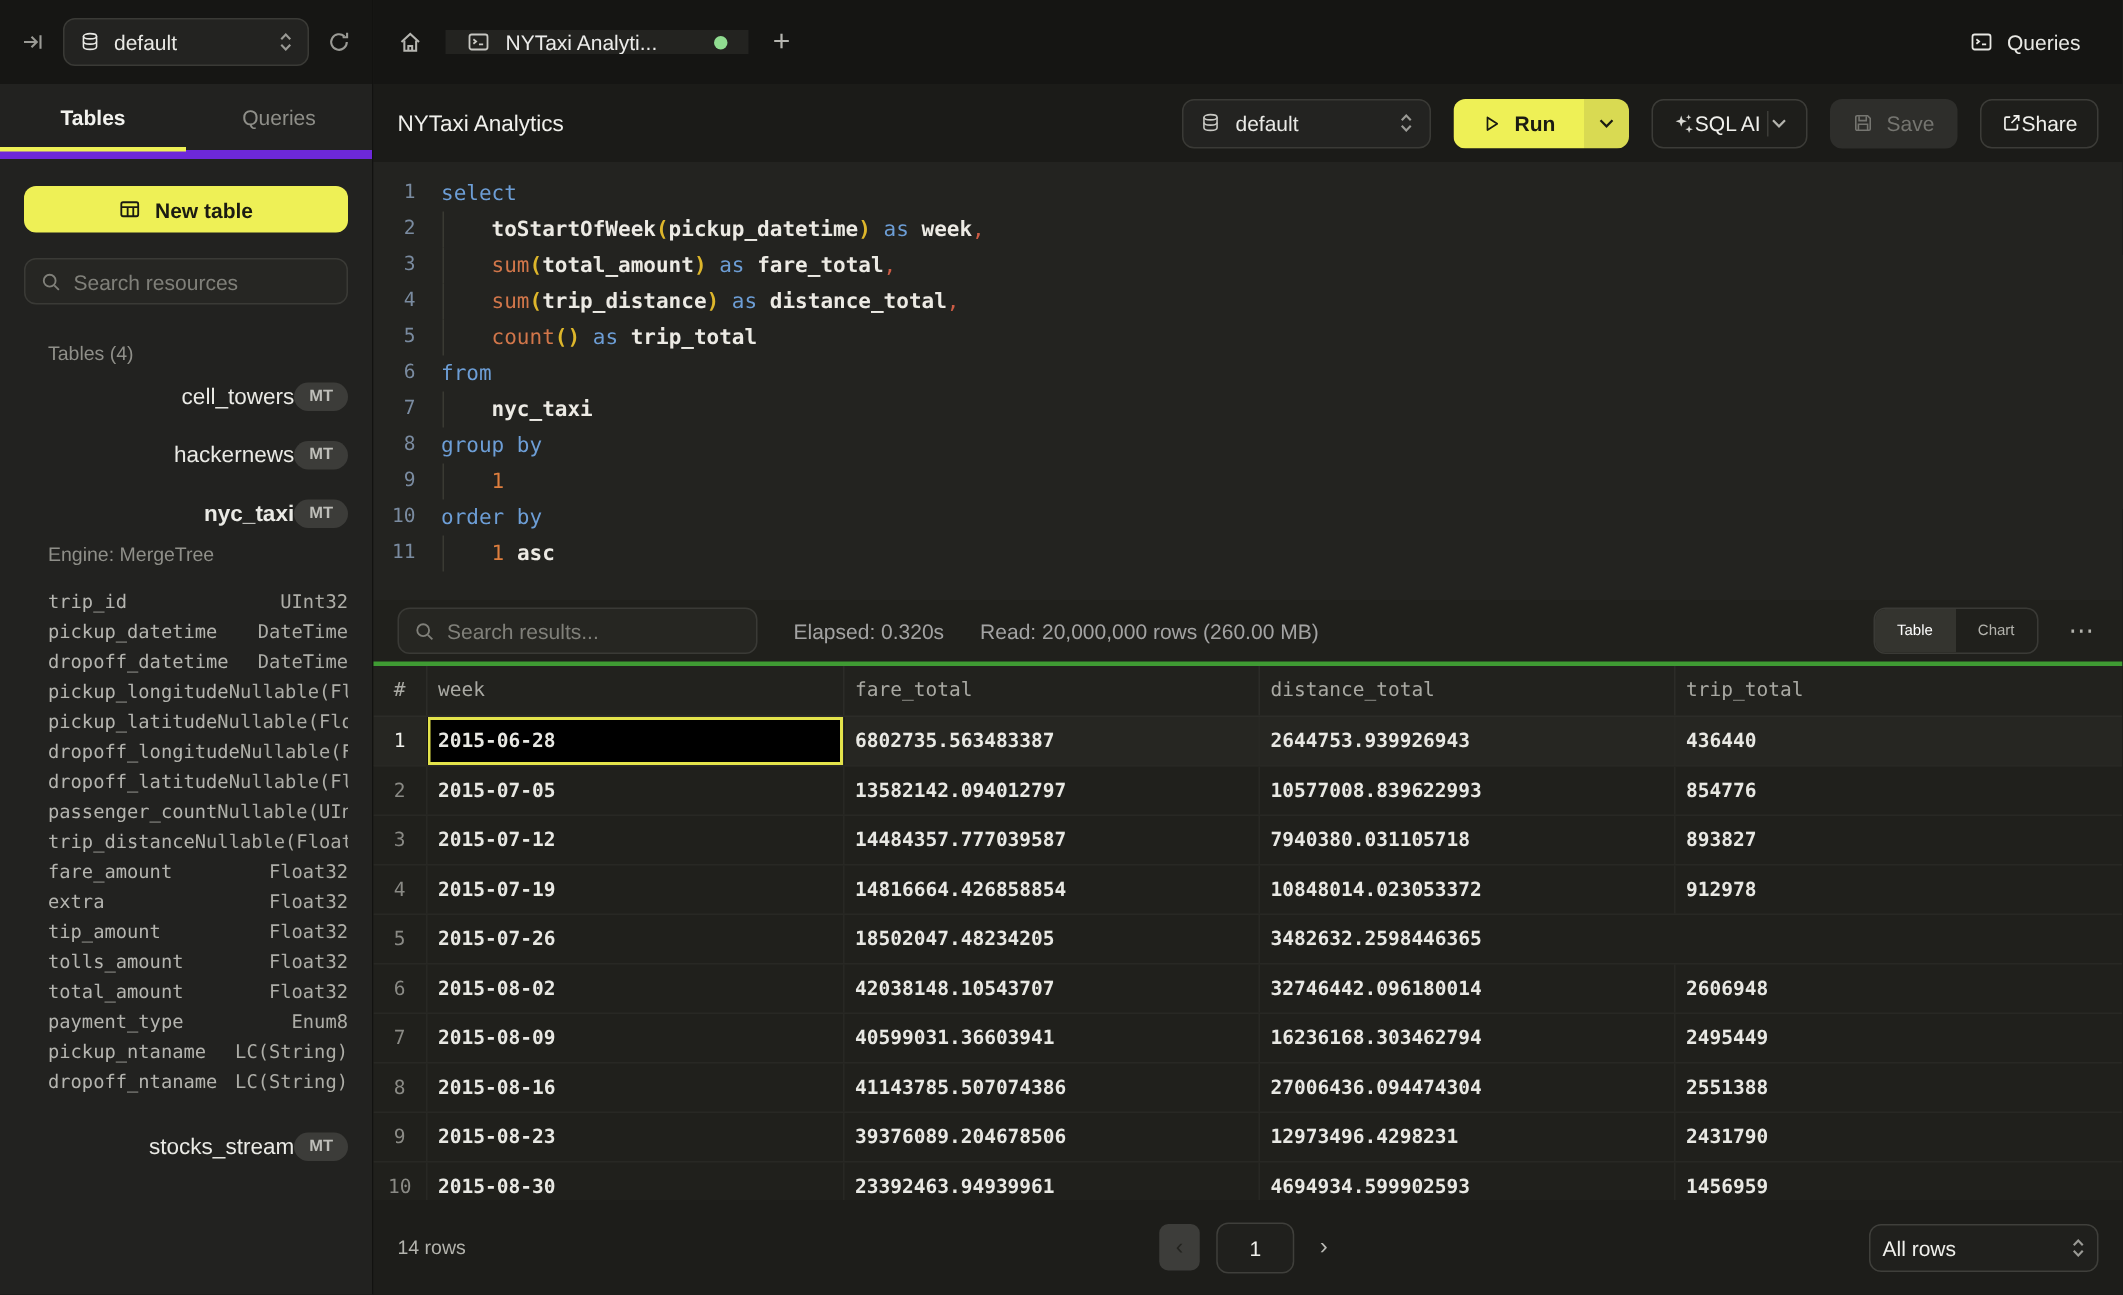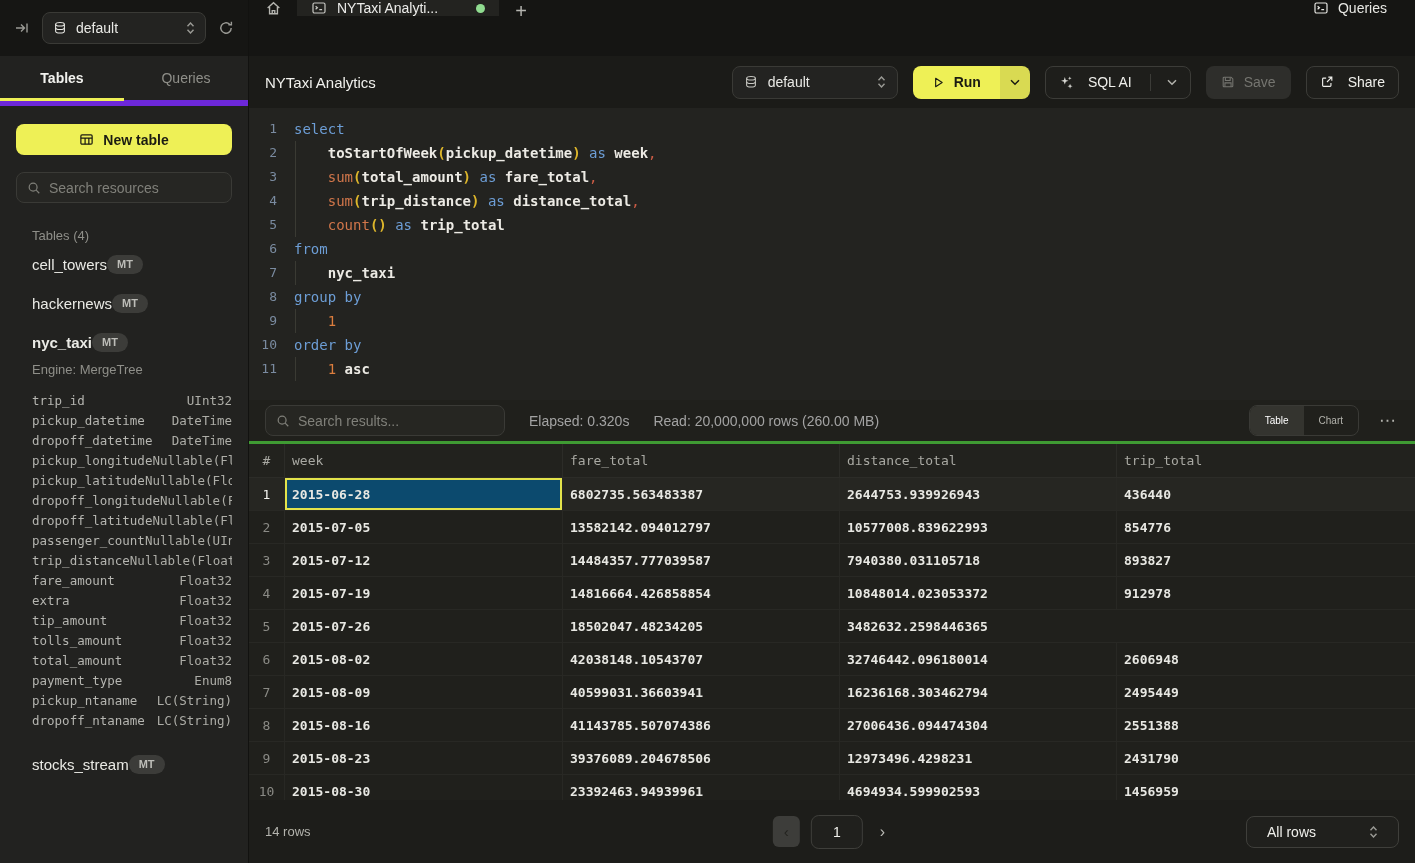--- a/index.html
+++ b/index.html
@@ -21,53 +21,53 @@
   .side-tab.active { color:#f2f2ee; font-weight:700; }
   .side-tab-underline { position:absolute; bottom:-1px; left:0; width:124px; height:3px; background:#eef056; }
   .new-table-btn { margin:18px 16px 0; height:31px; background:#eef056; border-radius:8px; color:#1b1b12;
                    display:flex; align-items:center; justify-content:center; gap:9px; font-size:14px; font-weight:700; cursor:pointer; }
   .search-box { margin:17px 16px 0; height:31px; background:#262623; border:1px solid #3a3a36; border-radius:8px;
                 display:flex; align-items:center; padding:0 10px; gap:8px; color:#80807a; }
   .search-box input { background:transparent; border:none; outline:none; color:#d8d8d3; font-size:14px; width:100%;
                       font-family:"Liberation Sans", sans-serif; }
   .search-box input::placeholder { color:#80807a; }
   .section-label { margin:25px 16px 2px 32px; font-size:13px; color:#8f8f89; }
-  .table-item { padding:10px 16px 10px 32px; display:flex; align-items:center; justify-content:flex-start; cursor:pointer; }
+  .table-item { padding:10px 16px 10px 32px; display:flex; align-items:center; justify-content:flex-end; cursor:pointer; }
   .table-item .tname { font-size:15px; color:#eaeae5; }
   .table-item.expanded .tname { font-weight:700; }
   .badge { background:#3c3c39; color:#bdbdb8; font-size:11px; font-weight:700; border-radius:999px; padding:4px 10px; line-height:1; }
   .engine-line { padding:0 16px 4px 32px; font-size:13px; color:#8f8f89; }
   .col-list { padding:10px 16px 2px 32px; }
   .col-row { display:flex; justify-content:space-between; line-height:20px; font-family:"DejaVu Sans Mono", monospace;
              font-size:12.5px; color:#b5b5b0; white-space:nowrap; overflow:hidden; }
   .col-row span:last-child { color:#adada7; }
   .stocks-gap { margin-top:12px; }
 
   
   .main { flex:1; min-width:0; display:flex; flex-direction:column; }
 
-  .tabstrip { height:56px; background:#151513; display:flex; align-items:flex-start; }
+  .tabstrip { height:56px; background:#151513; display:flex; align-items:center; }
   .home-btn { width:48px; display:flex; align-items:center; justify-content:center; color:#b5b5b0; cursor:pointer; }
   .tab { width:202px; background:#232320; display:flex; align-items:center; gap:10px; padding:0 14px; cursor:pointer; }
   .tab .tab-title { font-size:14px; color:#ececea; white-space:nowrap; overflow:hidden; flex:1; }
   .green-dot { width:9px; height:9px; border-radius:50%; background:#90dc90; flex:none; }
   .plus-btn { width:44px; display:flex; align-items:center; justify-content:center; color:#b5b5b0; font-size:20px; cursor:pointer; }
   .topbar-right { margin-left:auto; margin-right:28px; display:flex; align-items:center; gap:9px; color:#e8e8e4; font-size:14px; cursor:pointer; }
 
   .main-header { height:52px; background:#1b1b18; display:flex; align-items:center; padding:0 16px; }
   .page-title { font-size:15px; color:#f0f0ec; }
   .header-controls { margin-left:auto; display:flex; align-items:center; gap:15px; }
   .db-select { width:166px; height:33px; background:#232321; border:1px solid #3a3a36; border-radius:8px;
                display:flex; align-items:center; padding:0 11px; gap:10px; font-size:14px; color:#e9e9e5; cursor:pointer; }
   .db-select .grow { flex:1; }
   .run-btn { height:33px; border-radius:8px; overflow:hidden; display:flex; cursor:pointer; }
   .run-main { background:#eef056; color:#1b1b12; display:flex; align-items:center; gap:9px; padding:0 19px; font-size:14px; font-weight:600; }
   .run-caret { width:30px; background:#d9da52; color:#1b1b12; display:flex; align-items:center; justify-content:center; }
   .ghost-btn { height:33px; background:#1e1e1b; border:1px solid #3c3c38; border-radius:8px;
-               display:flex; align-items:center; padding:0 13px; gap:14px; font-size:14px; color:#f0f0ec; cursor:pointer; }
+               display:flex; align-items:center; padding:0 13px; gap:0; font-size:14px; color:#f0f0ec; cursor:pointer; }
   .ghost-btn .divider { width:1px; height:17px; background:#3c3c38; margin:0 2px 0 4px; }
   .ghost-btn .caret { color:#b3b3ad; }
   .save-btn { height:33px; background:#2e2e2b; border:none; border-radius:8px; display:flex; align-items:center;
               padding:0 15px; gap:9px; font-size:14px; color:#757570; cursor:default; }
 
   
   .editor { height:292px; background:#232320; padding-top:9px; overflow:hidden; }
   .code-line { display:flex; height:24px; line-height:24px; font-family:"DejaVu Sans Mono", monospace; font-size:14px; }
   .gutter { width:28px; text-align:right; margin-right:17px; color:#7a8ba0; font-size:13px; flex:none; }
   .code-content { position:relative; white-space:pre; }
@@ -98,32 +98,32 @@
   .thead { height:34px; background:#22221e; border-bottom:1px solid #2c2c28; color:#a9a9a3; font-size:13px; }
   .thead > div { display:flex; align-items:center; padding-left:7px; border-right:1px solid #2c2c28; }
   .thead > div:last-child { border-right:none; }
   .thead .hnum { justify-content:center; padding-left:0; }
   .trow { height:33px; border-bottom:1px solid #282824; font-size:13px; font-weight:700; color:#e8e8e3; }
   .tcell { display:flex; align-items:center; padding-left:7px; border-right:1px solid #282824; overflow:hidden; white-space:nowrap; }
   .tcell:last-child { border-right:none; }
   .tcell.c-num { justify-content:center; padding-left:0; color:#8a8a85; font-weight:400; }
   .trow.selected { background:#262622; }
   .trow.selected .c-num { color:#f2f2ee; }
-  .trow.selected .cell-selected { background:#0c4a6e; box-shadow:inset 0 0 0 2px #e3e34b; }
+  .trow.selected .cell-selected { background:#000000; box-shadow:inset 0 0 0 2px #e3e34b; }
 
   .rfooter { height:63px; background:#1d1d1a; display:flex; align-items:center; padding:0 16px; position:relative; }
   .rows-label { font-size:13px; color:#b3b3ad; }
   .pager { position:absolute; left:50%; transform:translateX(-50%); display:flex; align-items:center; gap:11px; }
   .pg-prev { width:27px; height:31px; border-radius:6px; background:#3d3d3a; color:#23231f; display:flex; align-items:center;
              justify-content:center; font-size:15px; cursor:default; }
   .pg-num { width:52px; height:34px; border:1px solid #3f3f3b; border-radius:8px; background:#20201d; color:#f0f0ec;
             display:flex; align-items:center; justify-content:center; font-size:14px; cursor:pointer; }
   .pg-next { color:#b9b9b4; font-size:16px; padding:0 6px; cursor:pointer; }
   .pagesize-select { margin-left:auto; width:153px; height:32px; border:1px solid #3f3f3b; border-radius:8px; background:#20201d;
-                     display:flex; align-items:center; justify-content:space-between; padding:0 20px; font-size:14px;
+                     display:flex; align-items:center; justify-content:space-between; padding:0 8px; font-size:14px;
                      color:#f0f0ec; cursor:pointer; }
 </style>
 </head>
 <body>
 
 <div class="app">
 
   <aside class="sidebar">
     <div class="side-top">
       <span class="icon-btn">

